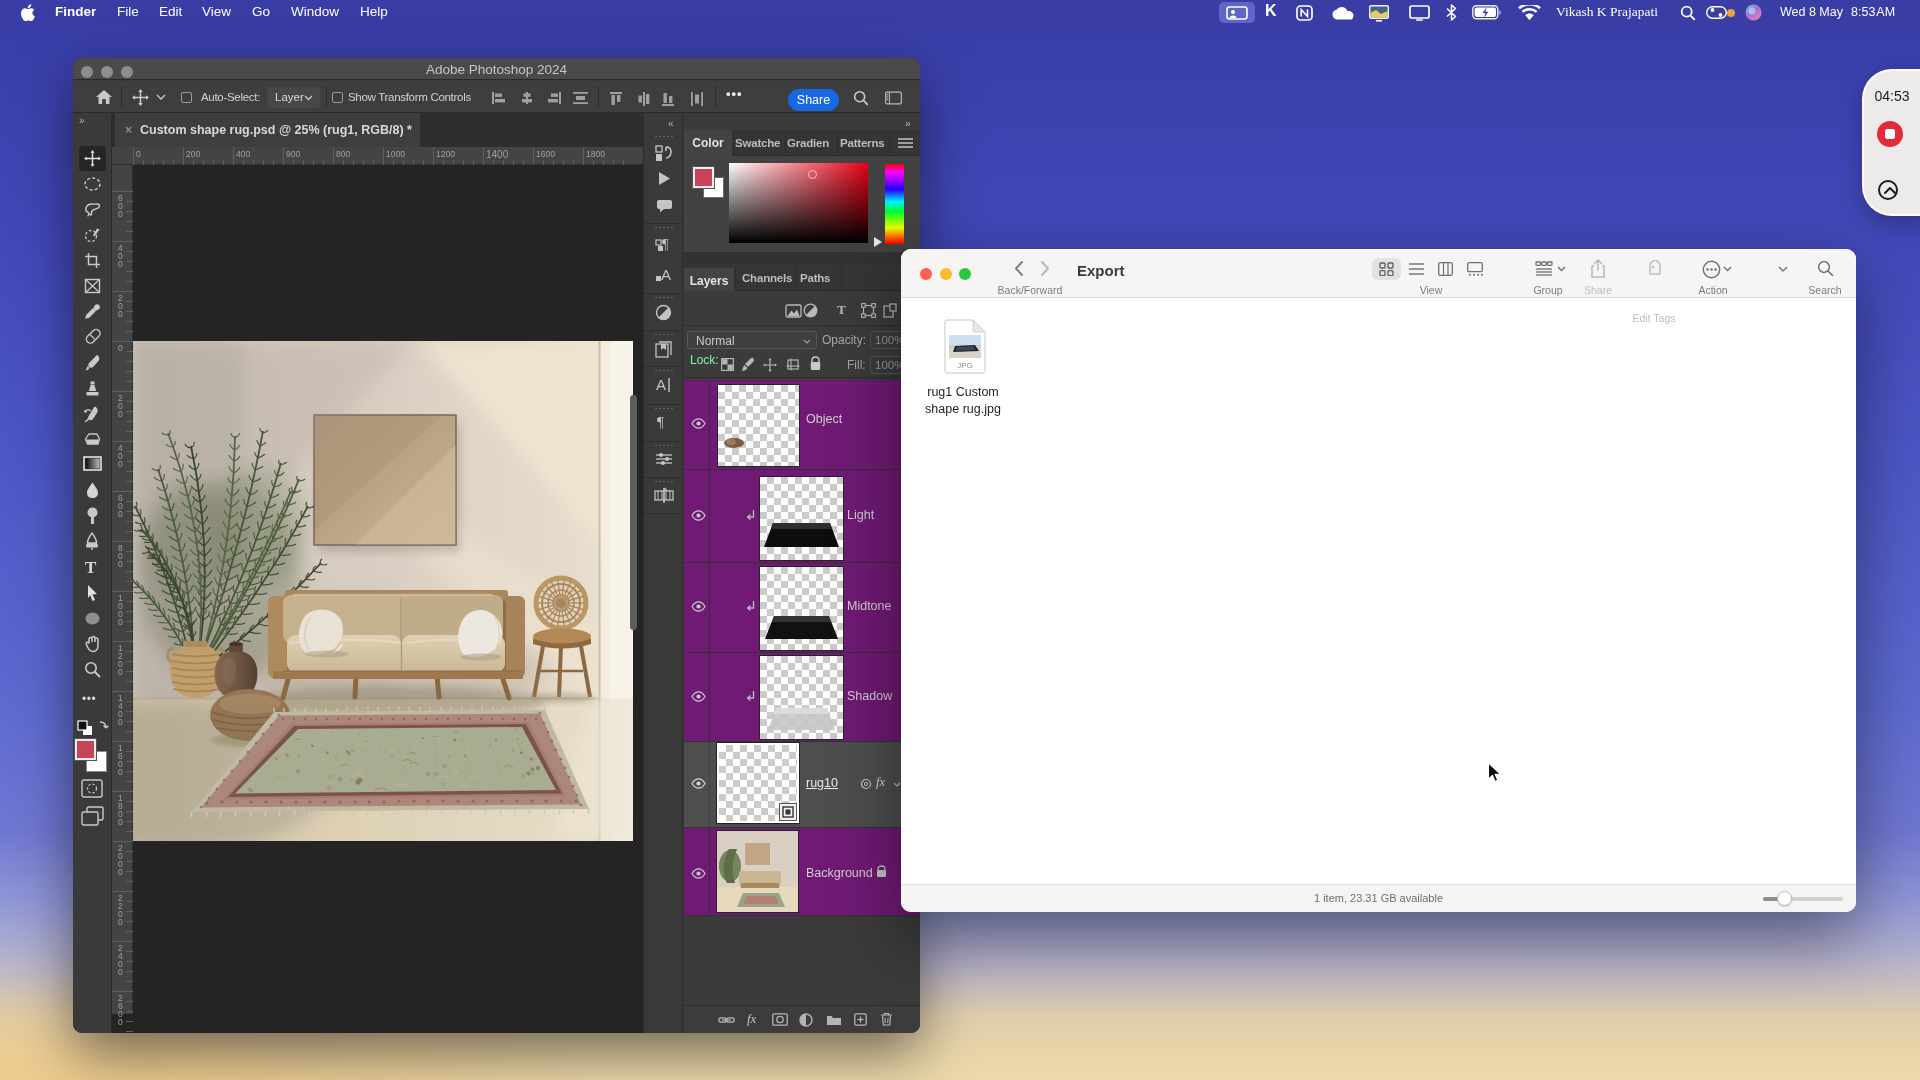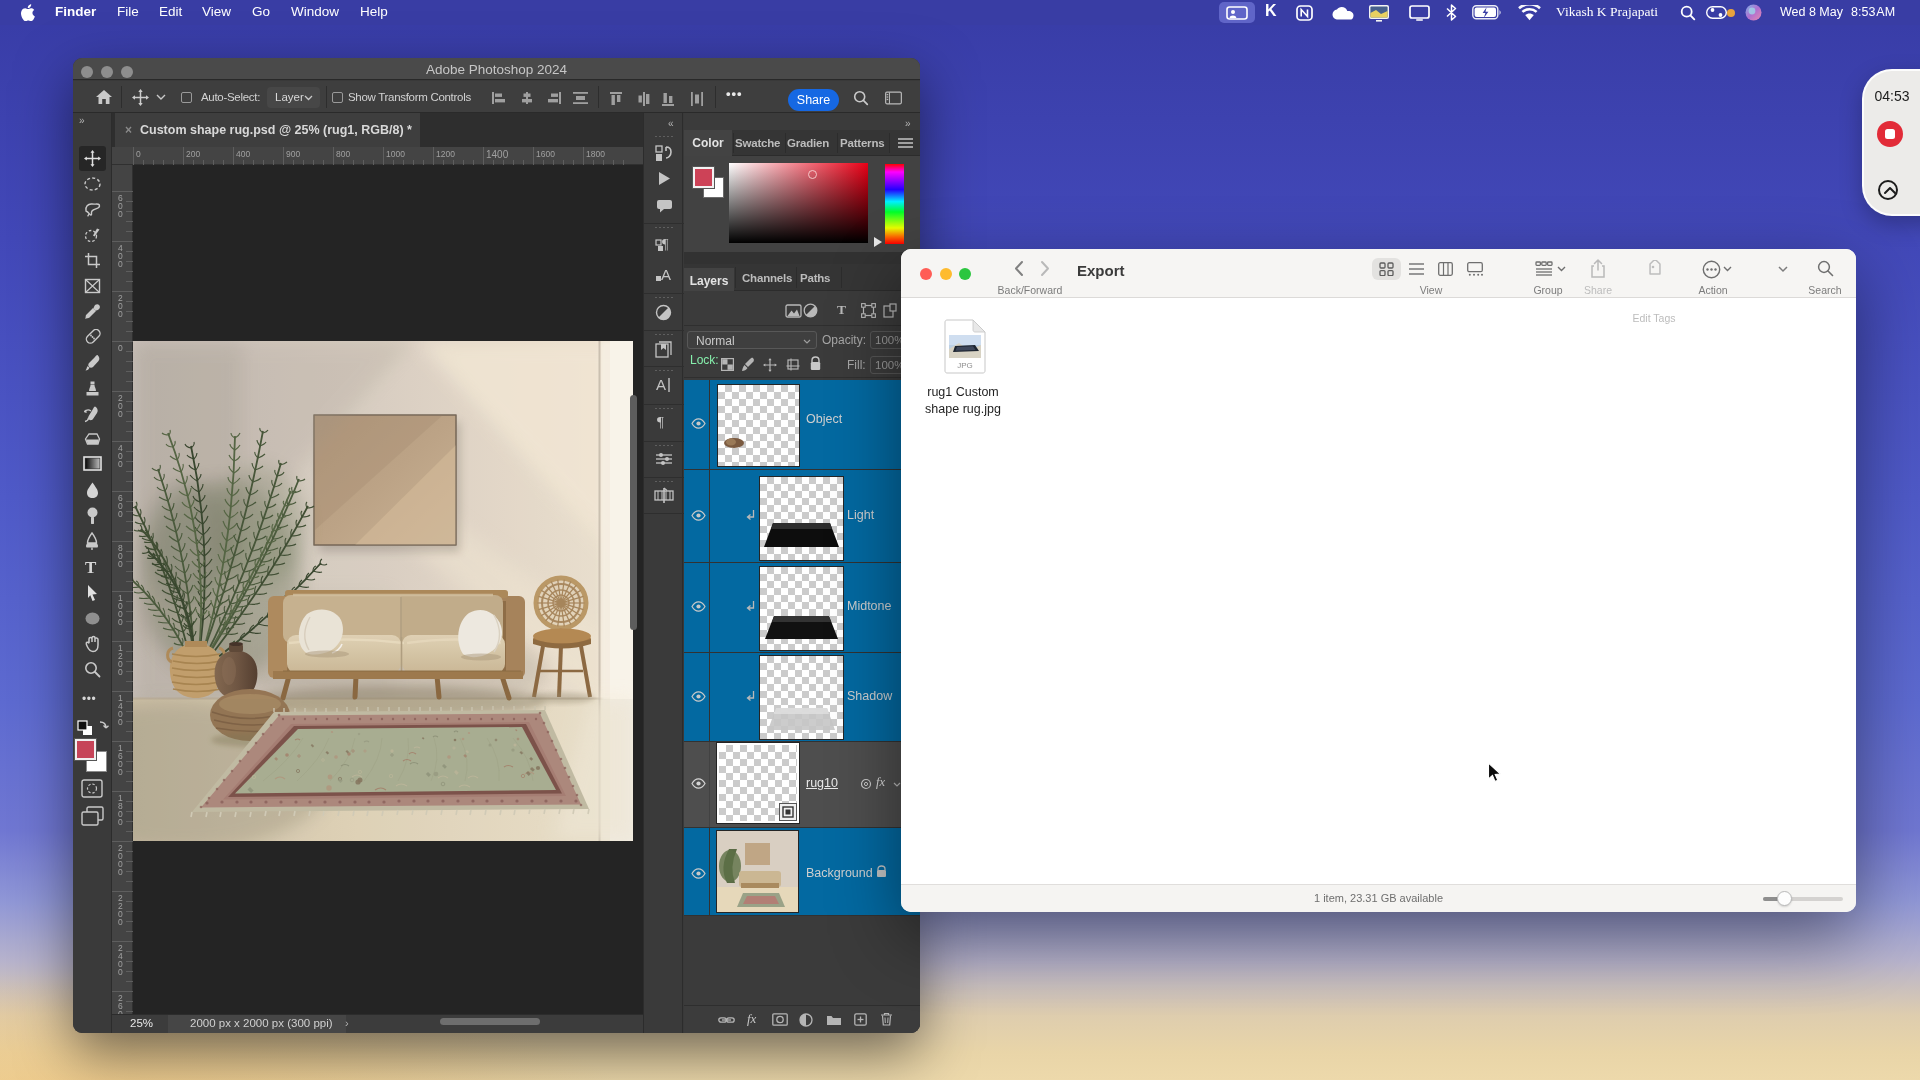--- a/index.html
+++ b/index.html
@@ -96,21 +96,21 @@
   #rec {
     position:absolute; left:1862px; top:69px; width:92px; height:147px;
     background:#ecebe9; border:2px solid rgba(255,255,255,0.85); border-radius:30px;
     box-shadow:0 8px 22px rgba(0,0,0,0.25);
   }
   #ps-strip .dots { position:absolute; left:10px; width:20px; height:3px;
     background-image:radial-gradient(circle, #5f5f5f 1px, transparent 1.1px);
     background-size:4px 3px; }
   #ps-strip .sep { position:absolute; left:0; width:40px; height:1px; background:#2e2e2e; }
   .checker { background-image: conic-gradient(#cbcbcb 90deg, #ffffff 90deg 180deg, #cbcbcb 180deg 270deg, #ffffff 270deg); background-size:14px 14px; }
-  .lrow { position:absolute; left:0; width:236px; background:#0369a1; border-bottom:1px solid #323232; }
+  .lrow { position:absolute; left:0; width:236px; background:#701a75; border-bottom:1px solid #323232; }
   .lname { position:absolute; left:122px; color:#cfcfcf; font-size:12.5px; }
   .eye { position:absolute; left:7px; }
   .vline { position:absolute; left:25px; top:0; width:1px; height:100%; background:#323232; }
 </style>
 </head>
 <body>
 
 <div id="menubar">
   <svg class="abs" style="left:20px;top:4px;" width="15" height="17" viewBox="0 0 15 17">
     <path fill="#fff" d="M12.4 9.1c0-2.1 1.7-3.1 1.8-3.2-1-1.4-2.5-1.6-3-1.6-1.3-.1-2.5.8-3.2.8-.7 0-1.7-.8-2.8-.8-1.4 0-2.8.8-3.5 2.1-1.5 2.6-.4 6.5 1.1 8.6.7 1 1.6 2.2 2.7 2.1 1.1 0 1.5-.7 2.8-.7 1.3 0 1.7.7 2.8.7 1.2 0 1.9-1 2.6-2.1.8-1.2 1.2-2.4 1.2-2.5-.1-.1-2.4-1-2.5-3.4z"></path>
@@ -1356,27 +1356,20 @@
       <div class="abs" style="left:14px;top:796px;width:7px;height:1px;background:#5e5e5e;"></div>
       <div class="abs" style="left:14px;top:806px;width:7px;height:1px;background:#5e5e5e;"></div>
       <div class="abs" style="left:14px;top:816px;width:7px;height:1px;background:#5e5e5e;"></div>
       <div class="abs" style="left:0;top:826px;width:21px;height:1px;background:#5e5e5e;"></div>
       <div class="abs" style="left:6px;top:829px;font-size:8.5px;line-height:8px;color:#a0a0a0;">2<br>6<br>0<br>0</div>
       <div class="abs" style="left:14px;top:836px;width:7px;height:1px;background:#5e5e5e;"></div>
       <div class="abs" style="left:14px;top:846px;width:7px;height:1px;background:#5e5e5e;"></div>
       <div class="abs" style="left:14px;top:856px;width:7px;height:1px;background:#5e5e5e;"></div>
       <div class="abs" style="left:14px;top:866px;width:7px;height:1px;background:#5e5e5e;"></div>
     </div>
-    <div id="ps-status">
-      <div class="abs" style="left:18px;top:2px;font-size:11.5px;color:#e8e8e8;">25%</div>
-      <div class="abs" style="left:56px;top:0px;width:178px;height:19px;background:#464646;"></div>
-      <div class="abs" style="left:78px;top:2px;font-size:11.5px;color:#d0d0d0;">2000 px x 2000 px (300 ppi)</div>
-      <div class="abs" style="left:233px;top:2px;font-size:11px;color:#b5b5b5;">›</div>
-      <div class="abs" style="left:328px;top:3px;width:100px;height:7px;background:#6e6e6e;border-radius:3.5px;"></div>
-    </div>
   </div>
   <div id="ps-strip">
     <div class="abs" style="left:24px;top:5px;color:#b5b5b5;font-size:10px;">«</div>
     <div class="dots" style="top:22px;"></div>
     <svg class="abs" style="left:11px;top:32px;" width="18" height="17" viewBox="0 0 18 17">
       <rect x="1" y="1" width="6" height="6" fill="none" stroke="#c4c4c4" stroke-width="1.3"></rect>
       <rect x="1" y="9" width="6" height="7" fill="#c4c4c4"></rect>
       <path d="M11,2 C15,2 16,4 16,7 C16,11 13,13 11,13 M11,2 v4" fill="none" stroke="#c4c4c4" stroke-width="1.6"></path>
     </svg>
     <svg class="abs" style="left:13px;top:58px;" width="14" height="15" viewBox="0 0 14 15">

